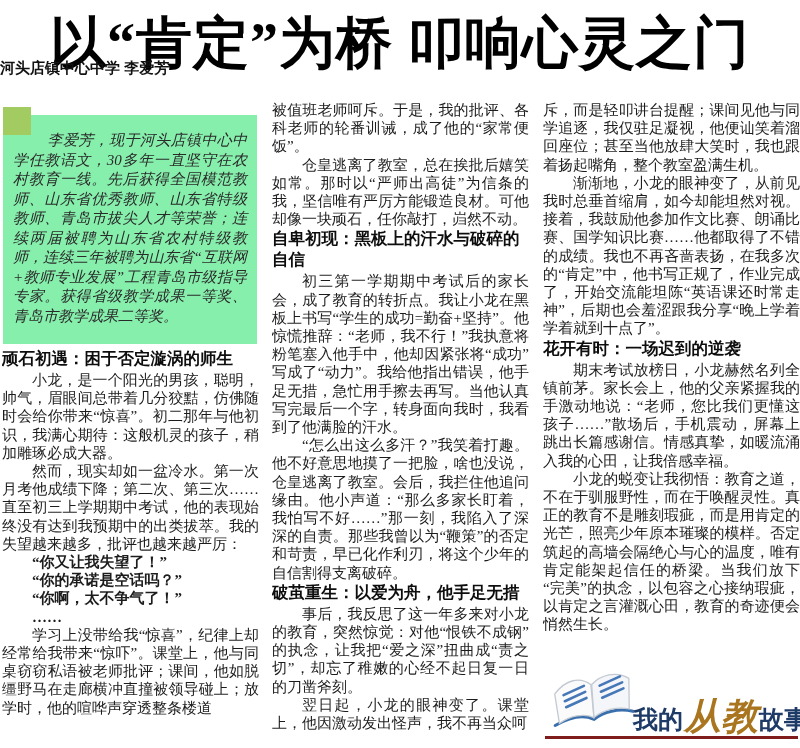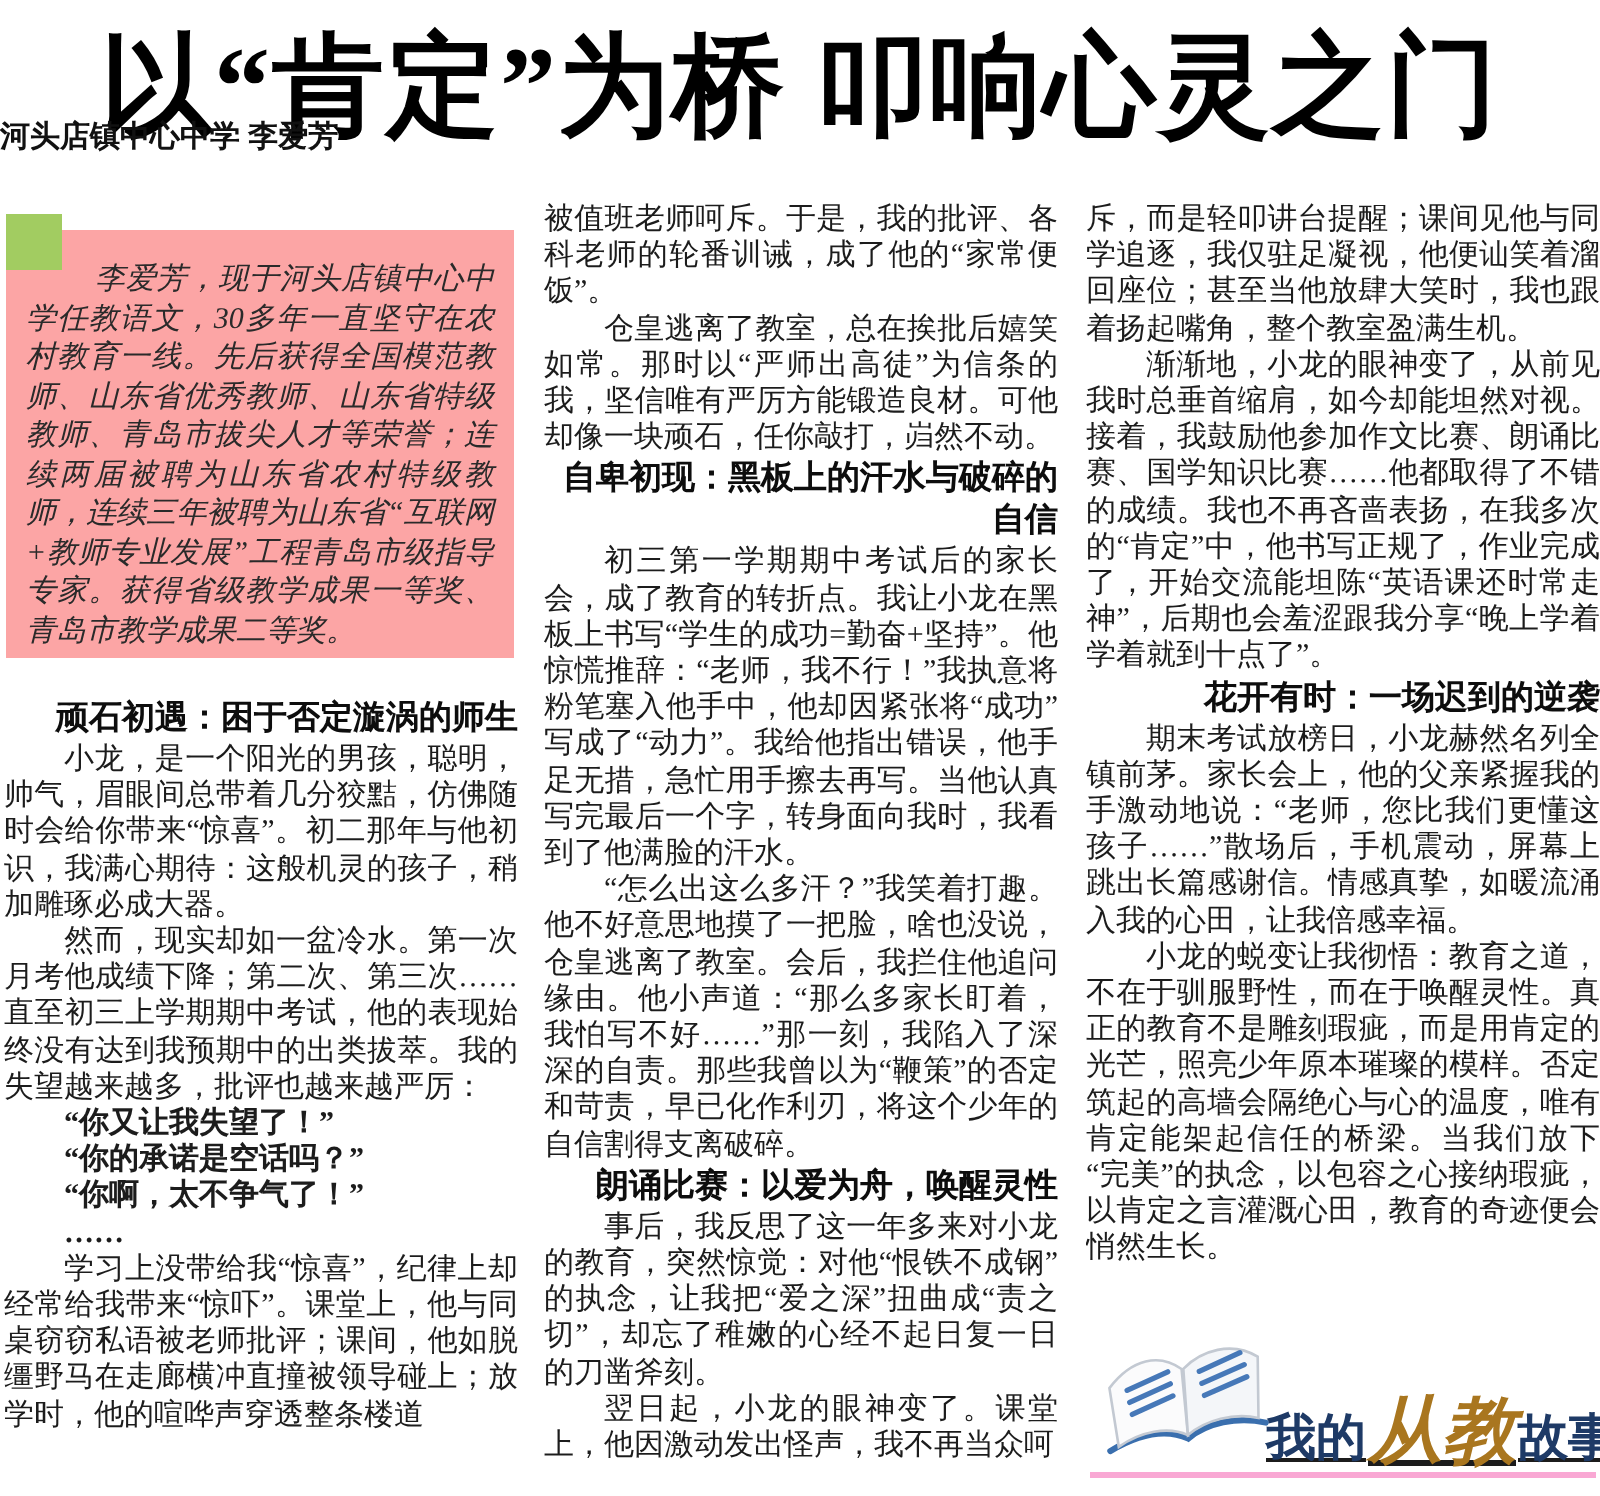--- a/index.html
+++ b/index.html
@@ -19,22 +19,22 @@
   }
   .byline{
     position:absolute;top:59px;left:0;width:800px;
     text-align:left;
     font-family:"Liberation Sans", sans-serif;
     font-size:15px;font-weight:700;color:#111;
   }
   
   .bio-box{
     position:absolute;left:3px;top:115px;width:234px;height:196px;
-    padding:16px 10px 2px 10px;
-    background:#fca5a5;
+    padding:16px 10px 17px 10px;
+    background:#86efac;
     font-style:italic;
     font-size:15px;line-height:19.5px;
     color:#2a2a2a;
     text-align:justify;
     overflow:hidden;
   }
   .bio-box p{margin:0;text-indent:2.3em;}
   .green-square{
     position:absolute;left:3px;top:107px;width:28px;height:28px;
     z-index:2;
@@ -48,28 +48,28 @@
   .col-1{left:2px;top:348px;height:398px;}
   .col-2{left:272px;top:101px;height:645px;}
   .col-3{left:543px;top:101px;height:560px;}
   .col p{margin:0;}
   .col p.indent{text-indent:2em;}
   .col p.quote{text-indent:2em;font-weight:bold;}
   .col h2{
     margin:1px 0 1px 0;
     font-family:Liberation Mono, monospace;
     font-size:16.5px;font-weight:700;color:#0d0d0d;
-    text-align:right;line-height:21px;
+    text-align:left;line-height:21px;
     text-indent:0;
   }
   
   .logo{
     position:absolute;left:545px;top:660px;width:253px;height:76px;
-    border-bottom:3px solid #f9a8d4;
-    display:flex;align-items:flex-end;text-decoration:underline;
+    border-bottom:3px solid #7f1d1d;
+    display:flex;align-items:flex-end;
   }
   .logo .book{flex:0 0 auto;width:96px;height:66px;margin-bottom:2px;}
   .logo .logo-text{
     flex:0 0 auto;display:flex;align-items:flex-end;
     margin-left:-8px;margin-bottom:4px;
     white-space:nowrap;
   }
   .logo .t-navy{
     font-family:"Liberation Serif", serif;
     font-weight:900;font-size:25px;color:#1e3a66;line-height:1;
@@ -105,21 +105,21 @@
     <p class="quote">……</p>
     <p class="indent">学习上没带给我“惊喜”，纪律上却经常给我带来“惊吓”。课堂上，他与同桌窃窃私语被老师批评；课间，他如脱缰野马在走廊横冲直撞被领导碰上；放学时，他的喧哗声穿透整条楼道</p>
   </div>
 
   <div class="col col-2">
     <p>被值班老师呵斥。于是，我的批评、各科老师的轮番训诫，成了他的“家常便饭”。</p>
     <p class="indent">仓皇逃离了教室，总在挨批后嬉笑如常。那时以“严师出高徒”为信条的我，坚信唯有严厉方能锻造良材。可他却像一块顽石，任你敲打，岿然不动。</p>
     <h2>自卑初现：黑板上的汗水与破碎的自信</h2>
     <p class="indent">初三第一学期期中考试后的家长会，成了教育的转折点。我让小龙在黑板上书写“学生的成功=勤奋+坚持”。他惊慌推辞：“老师，我不行！”我执意将粉笔塞入他手中，他却因紧张将“成功”写成了“动力”。我给他指出错误，他手足无措，急忙用手擦去再写。当他认真写完最后一个字，转身面向我时，我看到了他满脸的汗水。</p>
     <p class="indent">“怎么出这么多汗？”我笑着打趣。他不好意思地摸了一把脸，啥也没说，仓皇逃离了教室。会后，我拦住他追问缘由。他小声道：“那么多家长盯着，我怕写不好……”那一刻，我陷入了深深的自责。那些我曾以为“鞭策”的否定和苛责，早已化作利刃，将这个少年的自信割得支离破碎。</p>
-    <h2>朗诵比赛：以爱为舟，唤醒灵性</h2>
+    <h2>破茧重生：以爱为舟，他手足无措</h2>
     <p class="indent">事后，我反思了这一年多来对小龙的教育，突然惊觉：对他“恨铁不成钢”的执念，让我把“爱之深”扭曲成“责之切”，却忘了稚嫩的心经不起日复一日的刀凿斧刻。</p>
     <p class="indent">翌日起，小龙的眼神变了。课堂上，他因激动发出怪声，我不再当众呵</p>
   </div>
 
   <div class="col col-3">
     <p>斥，而是轻叩讲台提醒；课间见他与同学追逐，我仅驻足凝视，他便讪笑着溜回座位；甚至当他放肆大笑时，我也跟着扬起嘴角，整个教室盈满生机。</p>
     <p class="indent">渐渐地，小龙的眼神变了，从前见我时总垂首缩肩，如今却能坦然对视。接着，我鼓励他参加作文比赛、朗诵比赛、国学知识比赛……他都取得了不错的成绩。我也不再吝啬表扬，在我多次的“肯定”中，他书写正规了，作业完成了，开始交流能坦陈“英语课还时常走神”，后期也会羞涩跟我分享“晚上学着学着就到十点了”。</p>
     <h2>花开有时：一场迟到的逆袭</h2>
     <p class="indent">期末考试放榜日，小龙赫然名列全镇前茅。家长会上，他的父亲紧握我的手激动地说：“老师，您比我们更懂这孩子……”散场后，手机震动，屏幕上跳出长篇感谢信。情感真挚，如暖流涌入我的心田，让我倍感幸福。</p>
     <p class="indent">小龙的蜕变让我彻悟：教育之道，不在于驯服野性，而在于唤醒灵性。真正的教育不是雕刻瑕疵，而是用肯定的光芒，照亮少年原本璀璨的模样。否定筑起的高墙会隔绝心与心的温度，唯有肯定能架起信任的桥梁。当我们放下“完美”的执念，以包容之心接纳瑕疵，以肯定之言灌溉心田，教育的奇迹便会悄然生长。</p>

